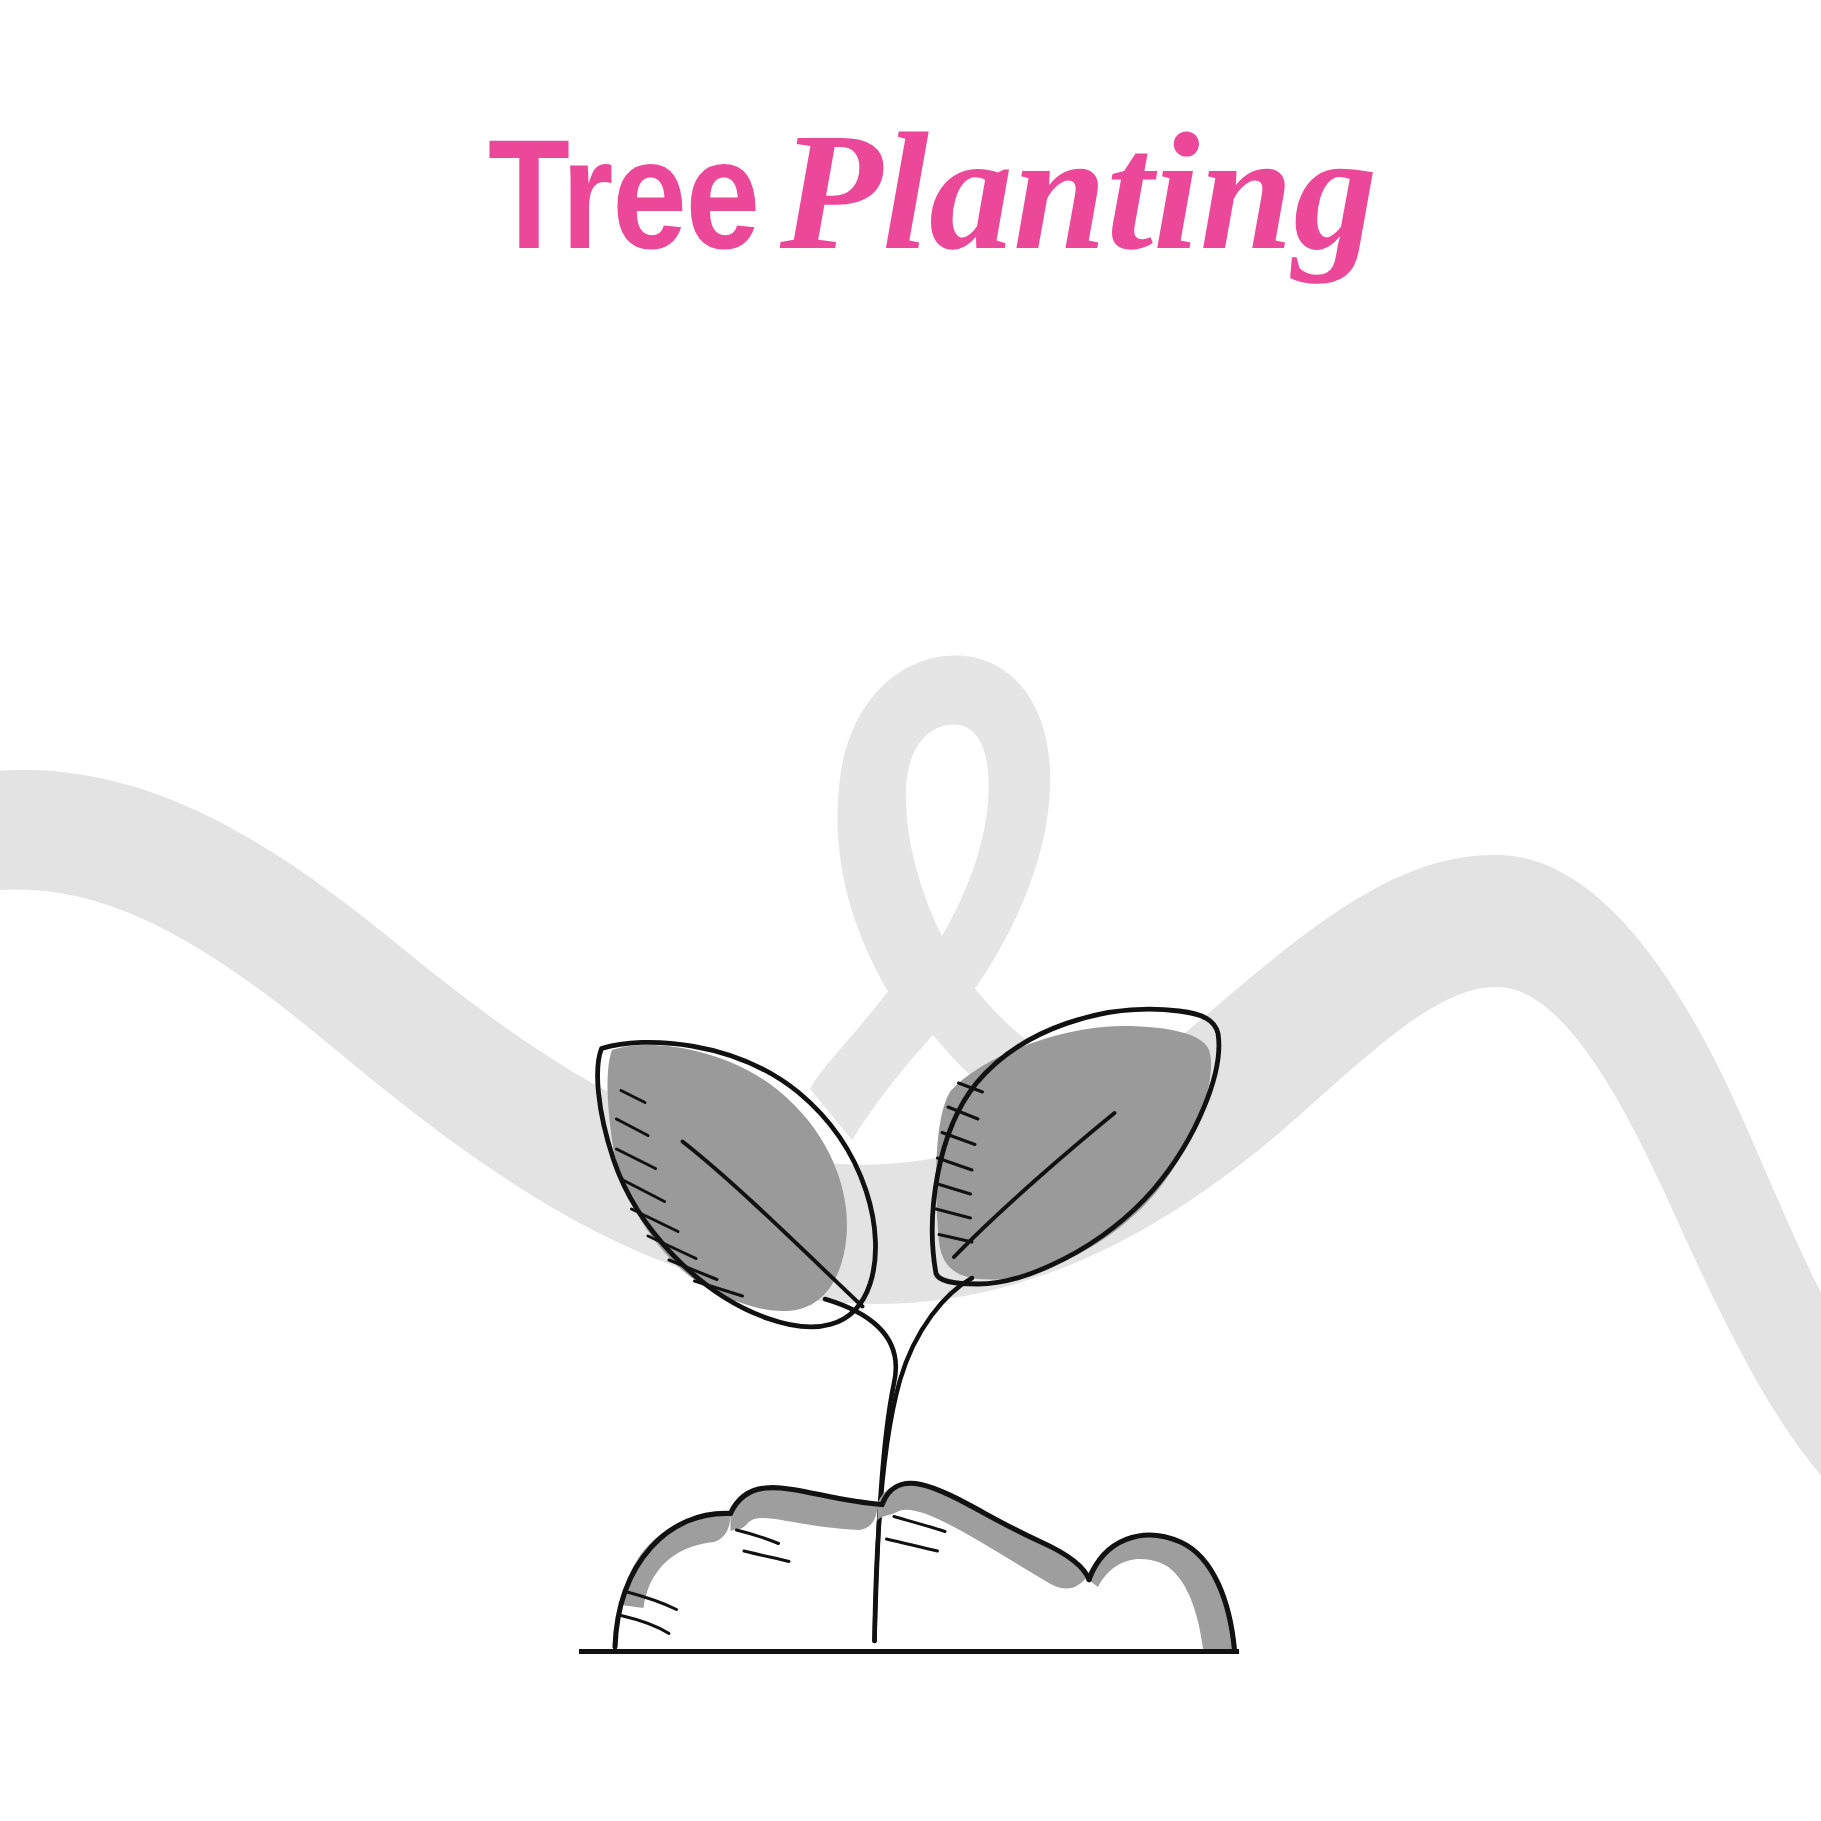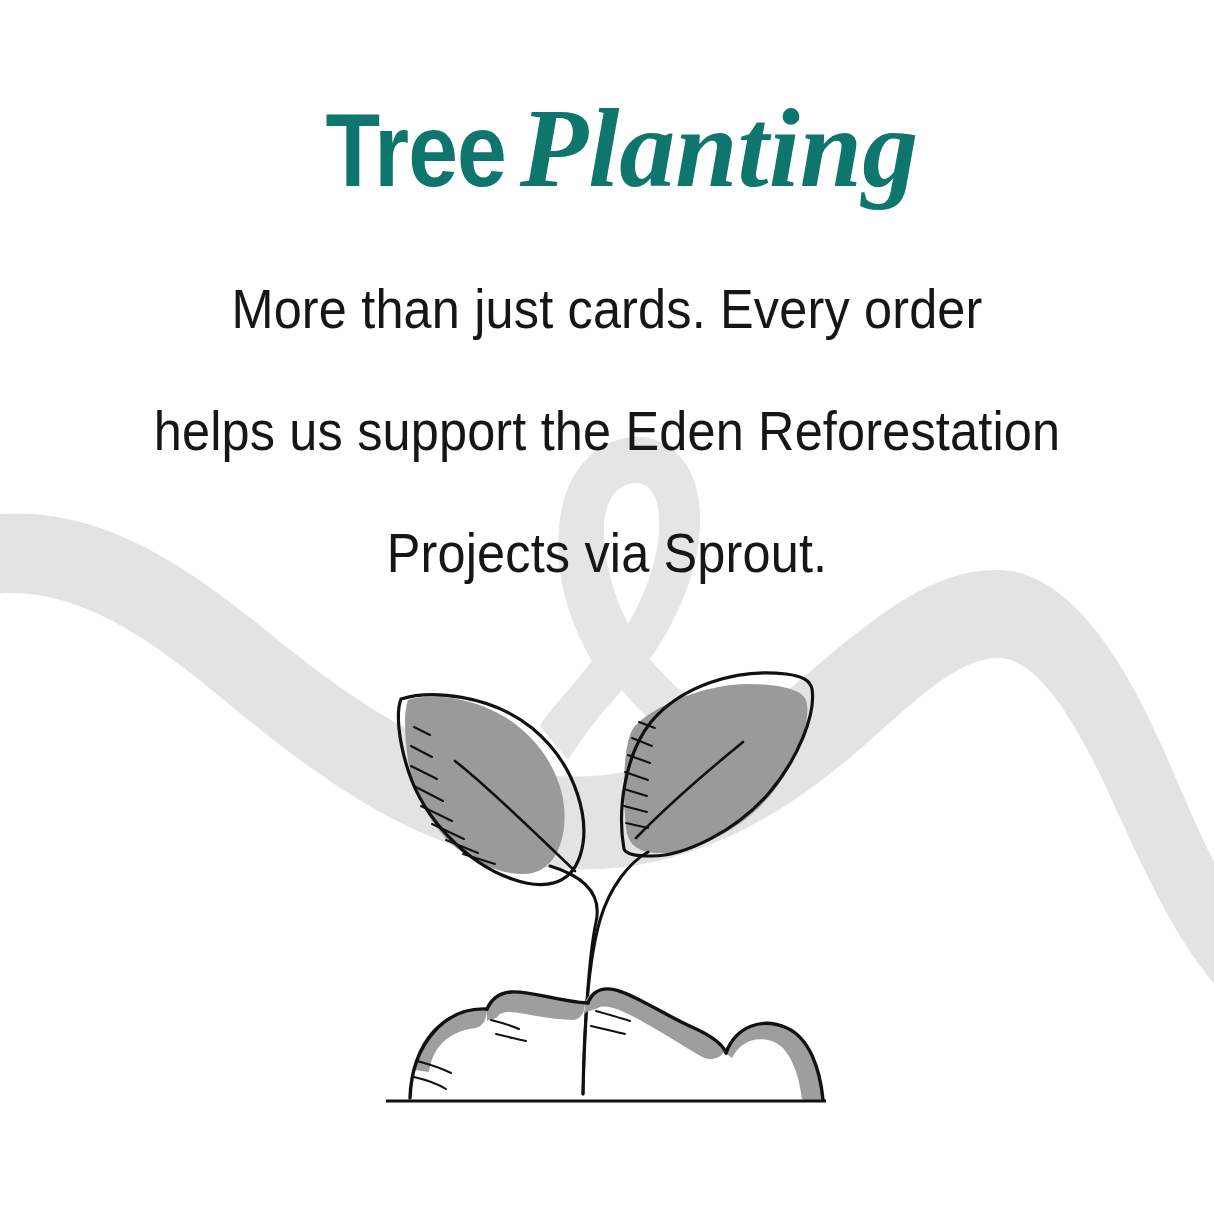--- a/index.html
+++ b/index.html
@@ -30,24 +30,24 @@
   #text-block {
     position: absolute;
     left: 0;
     top: 0;
     width: 1214px;
     z-index: 2;
     text-align: center;
   }
   #page-title {
     margin: 0;
-    padding-top: 92px;
+    padding-top: 72px;
     line-height: 1.0;
     white-space: nowrap;
-    color: #0f766e;
+    color: #ec4899;
   }
   #page-title .t-main {
     font-family: "Liberation Sans Narrow", "Liberation Sans", sans-serif;
     font-weight: 700;
     font-size: 104px;
     letter-spacing: -1px;
     font-stretch: condensed;
     transform: scaleX(0.86);
     display: inline-block;
     transform-origin: right center;
@@ -129,25 +129,20 @@
                C 772 828 664 884 536 866
                C 414 849 318 778 224 700
                C 140 630 64 580 -20 596
                Z" fill="#E3E3E3"></path>
     </g>
   </svg>
 
   <div id="text-block">
     <h1 id="page-title"><span class="t-main">Tree</span><span class="t-accent">Planting</span></h1>
 
-    <p id="subtitle">
-      <span class="sub-line">More than just cards. Every order</span>
-      <span class="sub-line">helps us support the Eden Reforestation</span>
-      <span class="sub-line">Projects via Sprout.</span>
-    </p>
   </div>
 
   <svg id="plant-illustration" viewBox="0 0 1214 1214">
 
     <g>
 
       <path d="M 408 700
                C 430 692 482 697 519 727
                C 558 759 572 806 561 842
                C 548 884 512 878 478 862

